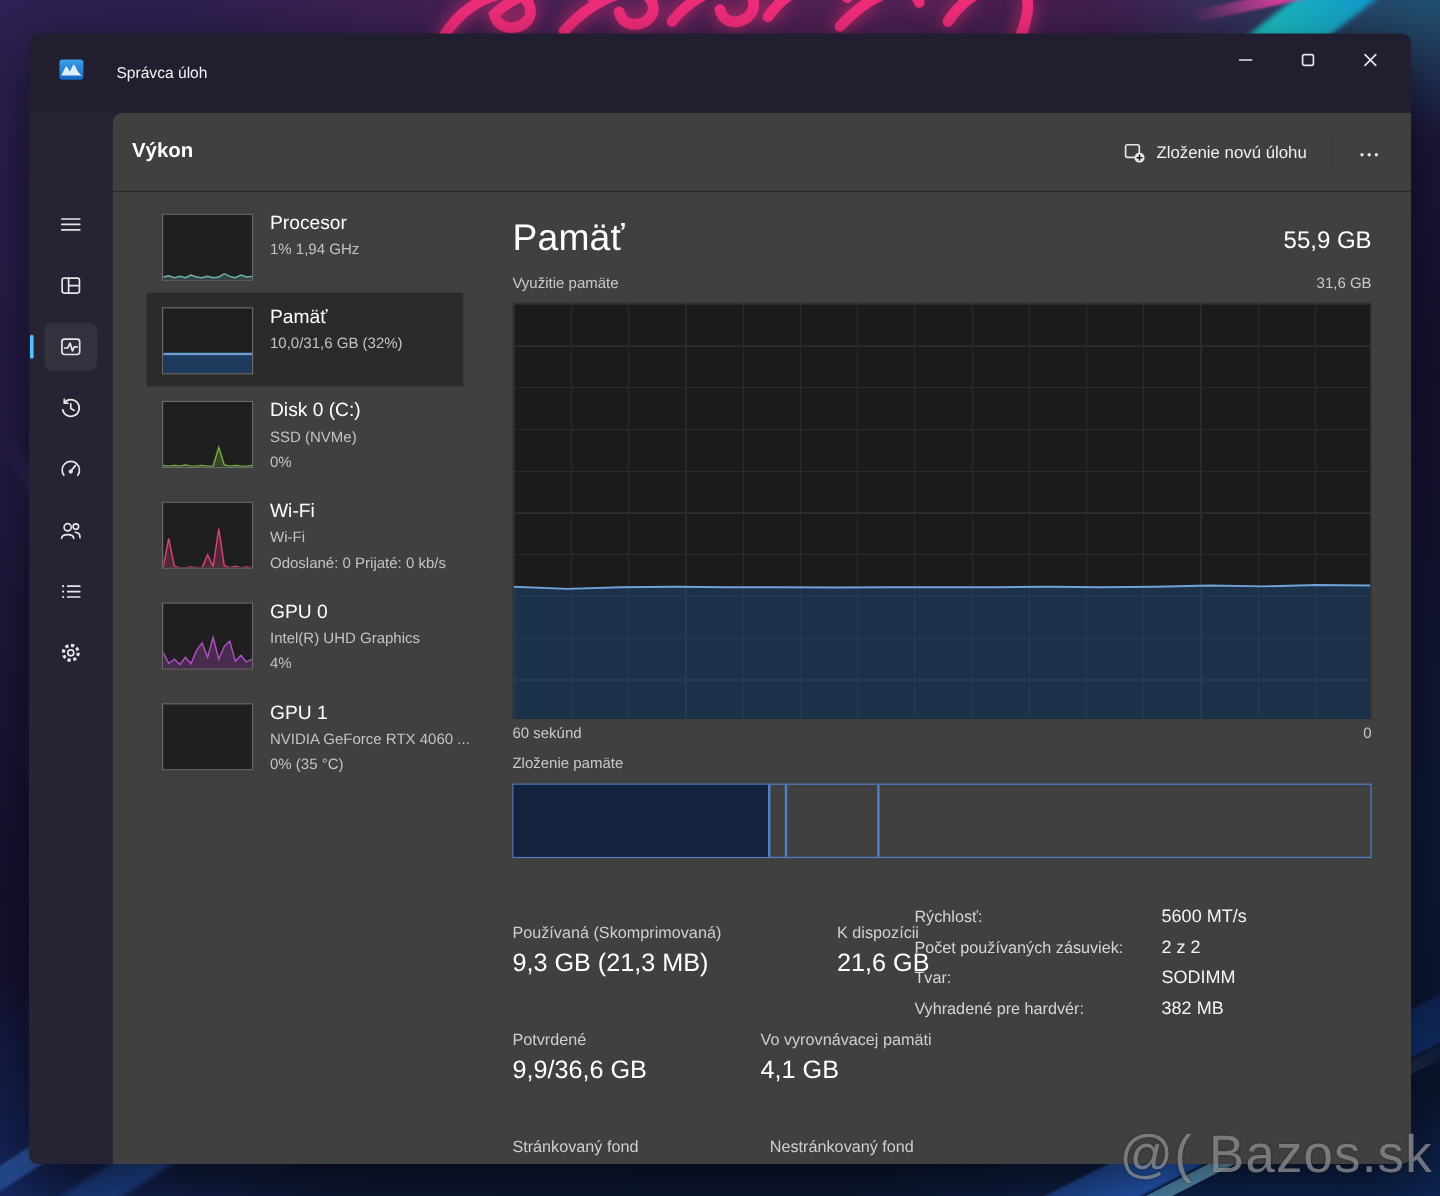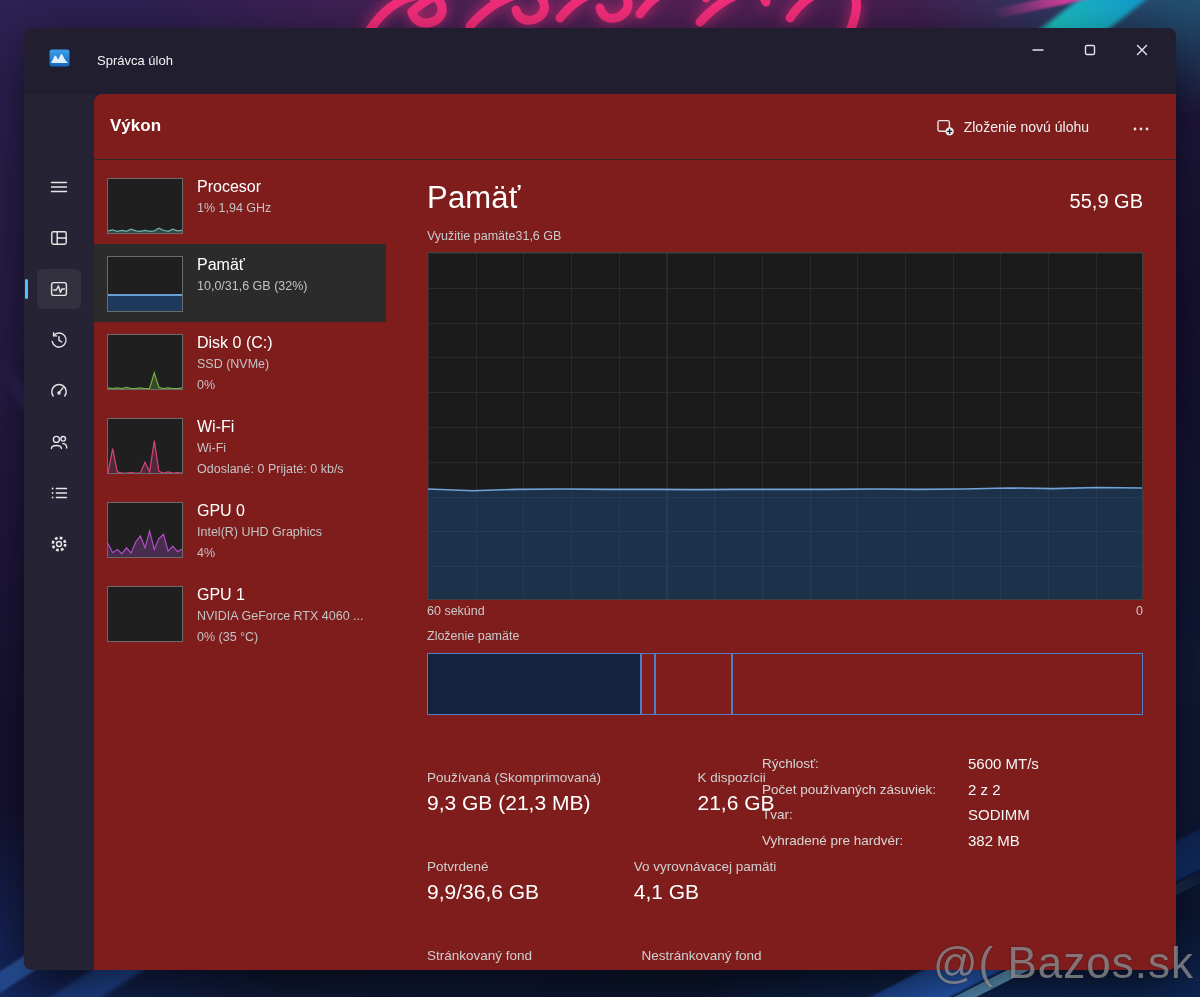--- a/index.html
+++ b/index.html
@@ -45,46 +45,46 @@
   .cap-btn svg { display:block; }
 
   
   .rail { position:absolute; left:0; top:66px; width:70px; bottom:0; background:#262334; }
   .rail-btn { position:absolute; left:13px; width:44px; height:40px; display:flex; align-items:center; justify-content:center; border-radius:6px; }
   .rail-btn.selected { background:#34313f; }
   .accent-pill { position:absolute; left:1px; width:3px; height:20px; border-radius:2px; background:#4cc2ff; }
 
   
   .content { position:absolute; left:70px; top:66px; right:0; bottom:0;
-    background:#7f1d1d; border-top-left-radius:8px; }
+    background:#404040; border-top-left-radius:8px; }
   .page-header { position:absolute; left:0; top:0; right:0; height:66px; border-bottom:1px solid #2a2a2a; }
   .page-title { position:absolute; left:16px; top:22px; font-size:17px; font-weight:600; color:#fff; }
   .header-actions { position:absolute; right:14px; top:0; height:66px; display:flex; align-items:center; gap:10px; }
   .run-task-btn { display:flex; align-items:center; gap:9px; background:transparent; border:none;
     color:#f0f0f0; font-size:14px; font-family:inherit; padding:8px 10px; border-radius:4px; cursor:default; }
   .hdr-sep { width:1px; height:24px; background:#3a3a3a; }
   .more-btn { background:transparent; border:none; padding:8px 12px; cursor:default; }
 
   
   .perf-list { position:absolute; left:0; top:72px; width:292px; }
-  .perf-item { display:flex; align-items:flex-start; padding:10px 0 10px 13px; }
+  .perf-item { display:flex; align-items:flex-start; padding:10px 0 10px 13px;margin-left:28px; }
   .perf-item.selected { background:#2b2b2b; }
   .thumb { position:relative; width:76px; height:56px; background:#1f1f1f; border:1px solid #6b6b6b; margin-top:2px; flex:none; overflow:hidden; }
   .thumb svg { position:absolute; left:0; top:0; width:100%; height:100%; }
   .thumb-mem-fill { position:absolute; left:0; bottom:0; width:100%; background:#1d3a5c; border-top:2px solid #6b9fd4; }
   .pi-text { margin-left:14px; min-width:0; }
   .pi-title { font-size:16px; color:#fff; line-height:22px; white-space:nowrap; }
   .pi-sub { font-size:12.5px; color:#c3c3c3; line-height:21px; white-space:nowrap; }
 
   
   .detail { position:absolute; left:333px; top:0; width:716px; height:100%; }
   .detail-title-row { position:absolute; left:0; top:86px; width:100%; display:flex; justify-content:space-between; align-items:flex-end; }
   .detail-title { font-size:31px; font-weight:300; letter-spacing:.2px; }
   .detail-total { font-size:20px; font-weight:300; padding-bottom:3px; }
-  .chart-header { position:absolute; left:0; top:135px; width:100%; display:flex; justify-content:flex-start;
+  .chart-header { position:absolute; left:0; top:135px; width:100%; display:flex; justify-content:space-between;
     font-size:12.5px; color:#c9c9c9; }
   .chart { position:absolute; left:0; top:158px; width:716px; height:348px; background-color:#1b1b1b;
     border:1px solid #414141;
     background-image:
       repeating-linear-gradient(to right, #2b2b2b 0 1px, transparent 1px 47.7px),
       repeating-linear-gradient(to bottom, #2b2b2b 0 1px, transparent 1px 34.8px); }
   .chart svg { position:absolute; left:0; top:0; width:100%; height:100%; }
   .chart-xlabels { position:absolute; left:0; top:510px; width:100%; display:flex; justify-content:space-between;
     font-size:12.5px; color:#c9c9c9; }
   .comp-label { position:absolute; left:0; top:535px; font-size:12.5px; color:#c9c9c9; }

